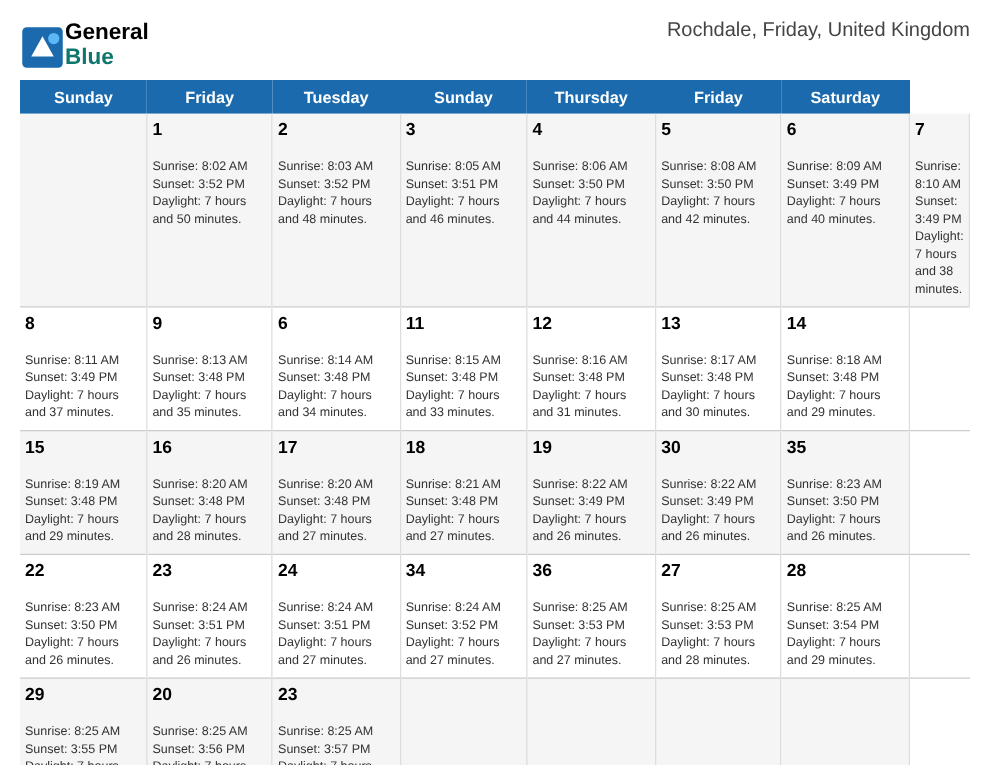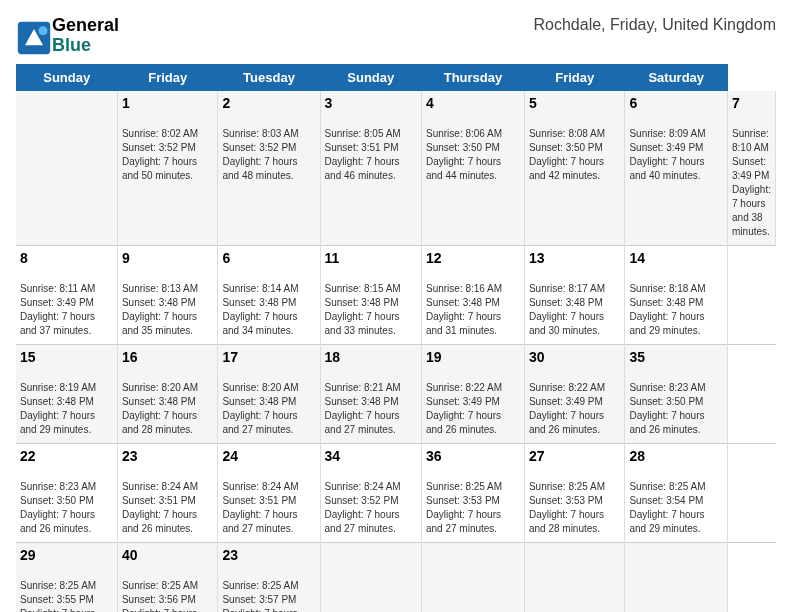--- a/index.html
+++ b/index.html
@@ -240,21 +240,21 @@
           <span class="day-num">28</span>
           <div class="day-info">Sunrise: 8:25 AM<br>Sunset: 3:54 PM<br>Daylight: 7 hours and 29 minutes.</div>
         </td>
       </tr>
       <tr>
         <td>
           <span class="day-num">29</span>
           <div class="day-info">Sunrise: 8:25 AM<br>Sunset: 3:55 PM<br>Daylight: 7 hours and 30 minutes.</div>
         </td>
         <td>
-          <span class="day-num">40</span>
+          <span class="day-num">20</span>
           <div class="day-info">Sunrise: 8:25 AM<br>Sunset: 3:56 PM<br>Daylight: 7 hours and 31 minutes.</div>
         </td>
         <td>
           <span class="day-num">23</span>
           <div class="day-info">Sunrise: 8:25 AM<br>Sunset: 3:57 PM<br>Daylight: 7 hours and 32 minutes.</div>
         </td>
         <td class="empty"></td>
         <td class="empty"></td>
         <td class="empty"></td>
         <td class="empty"></td>

